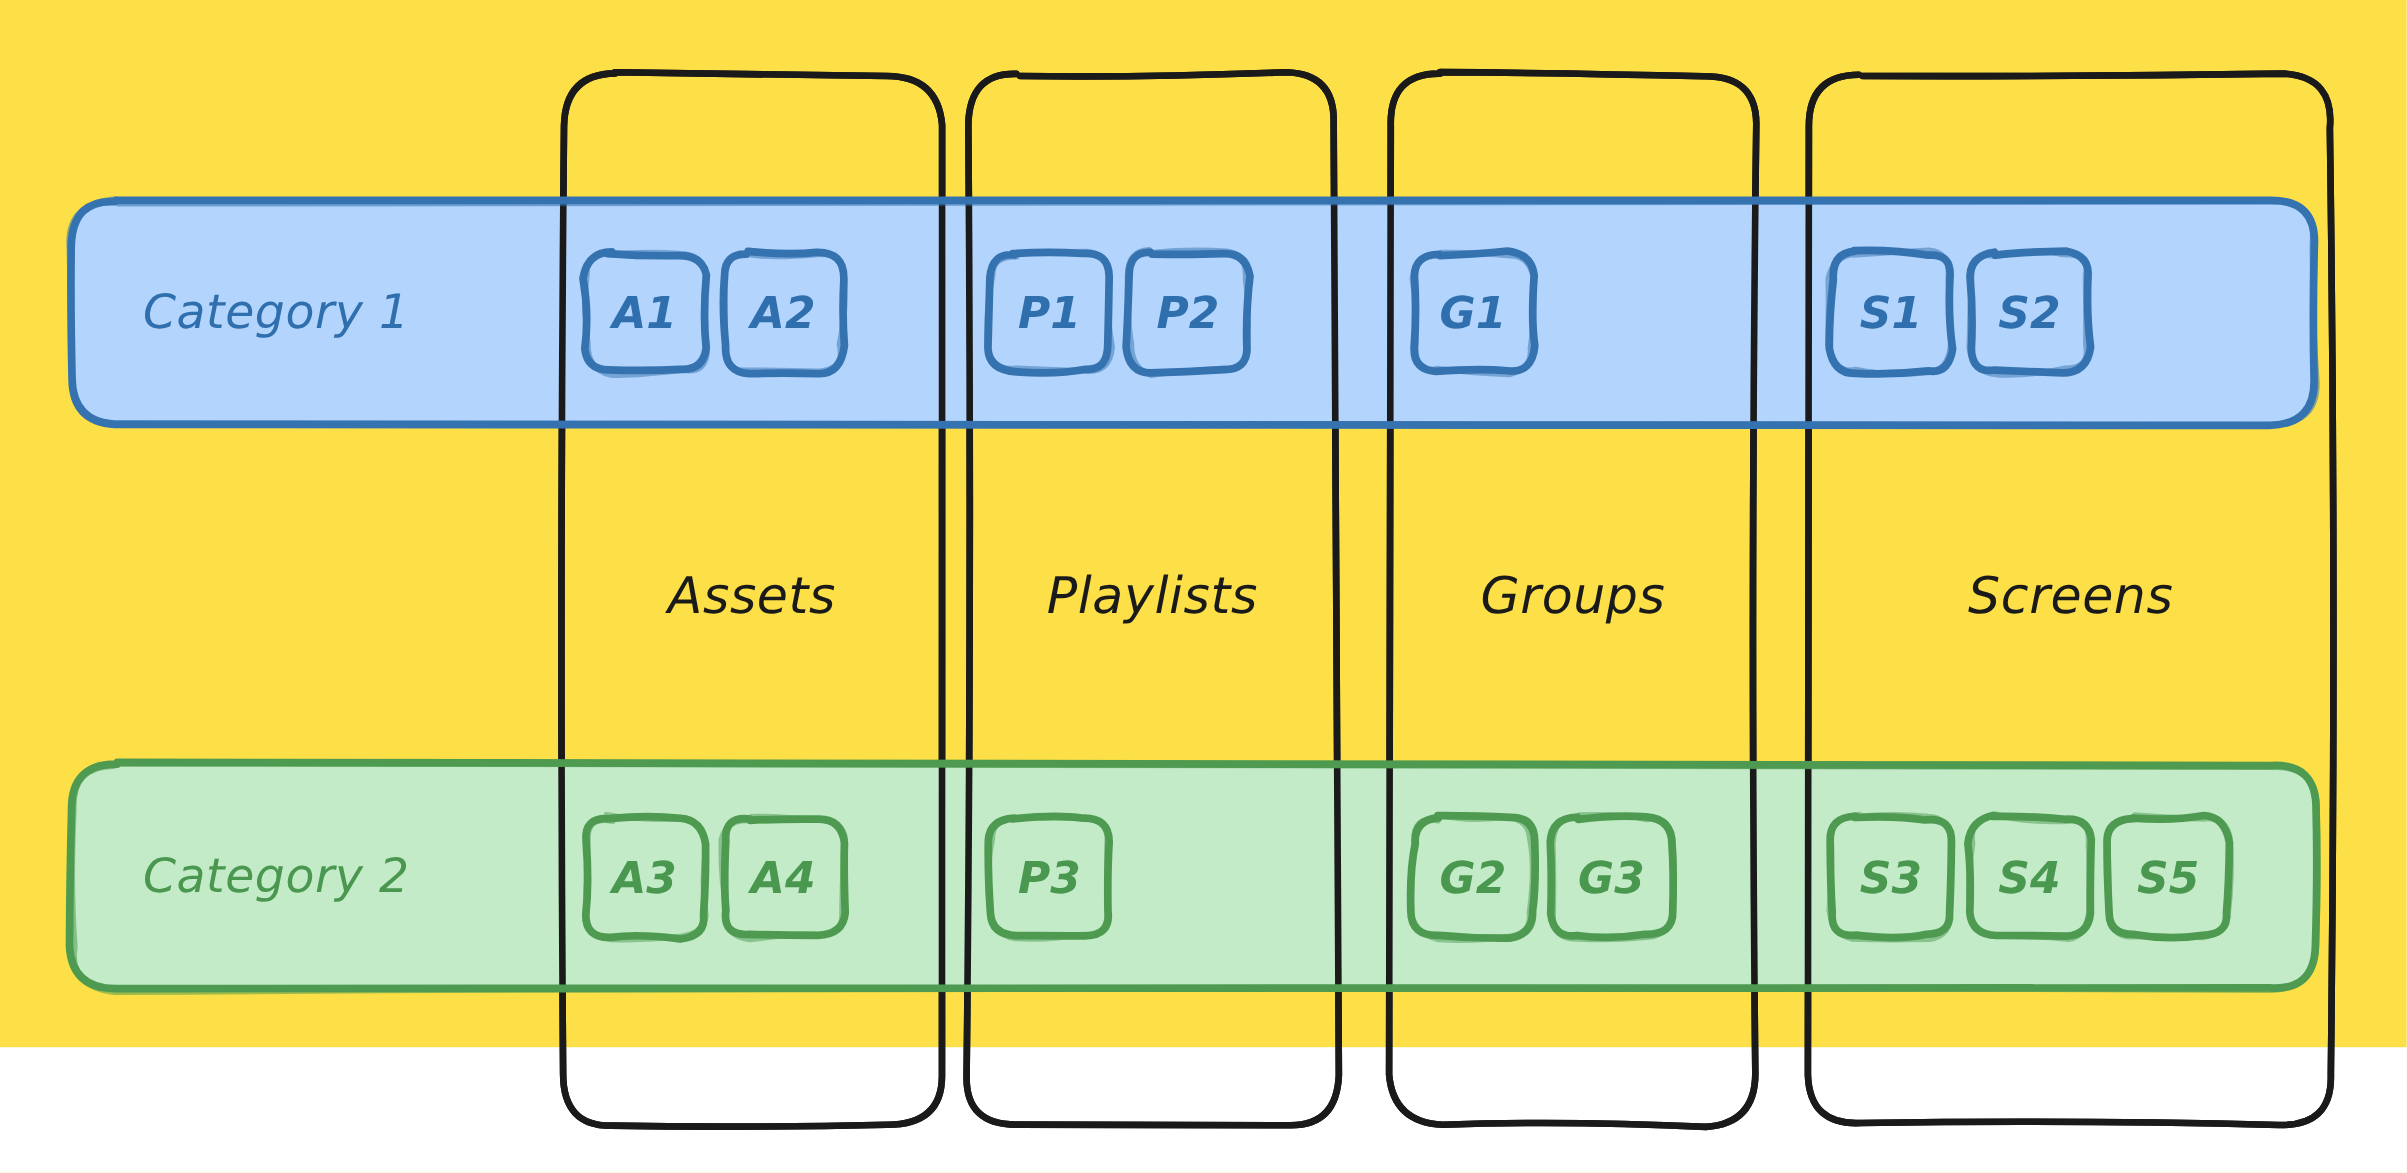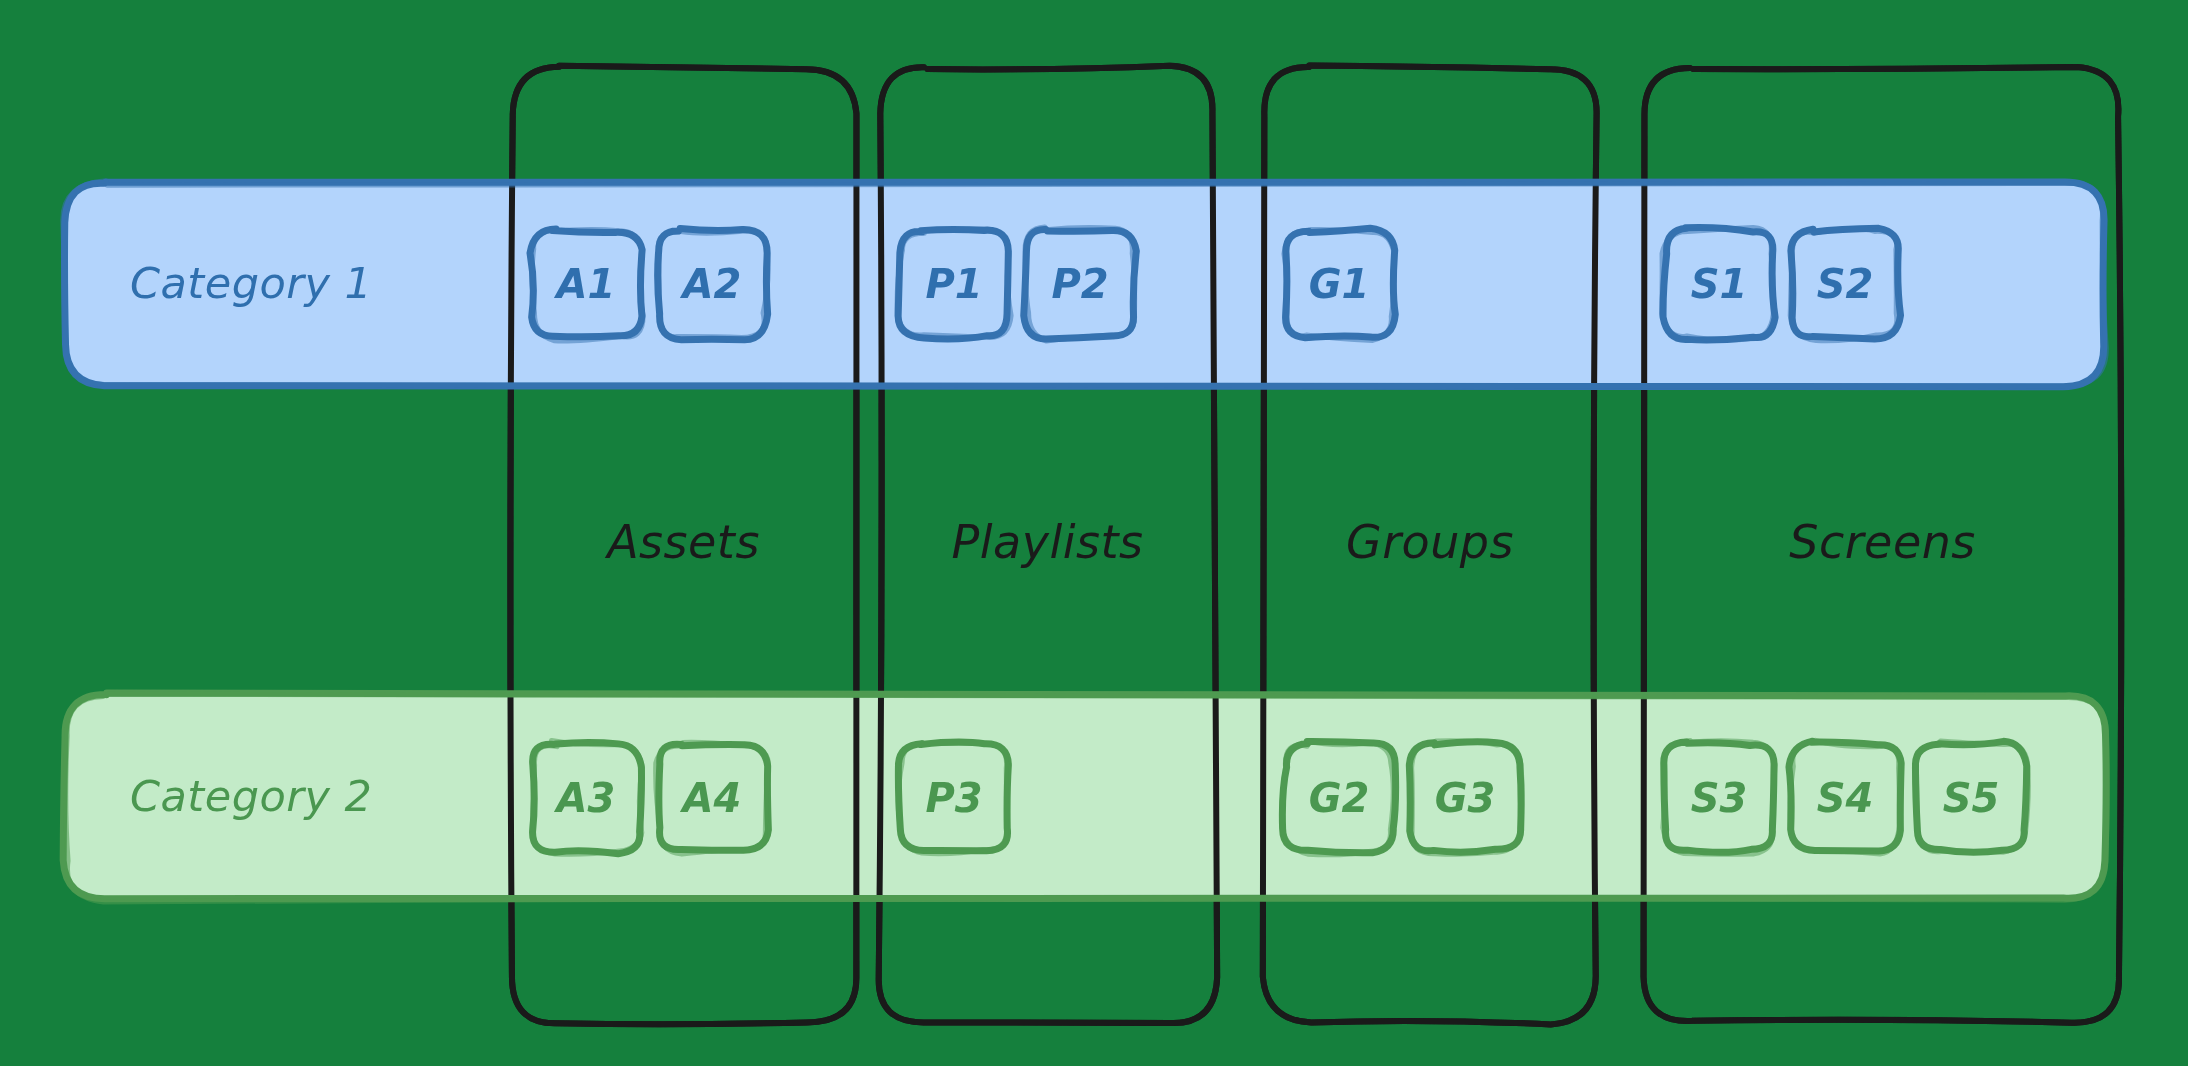--- a/index.html
+++ b/index.html
@@ -10,22 +10,22 @@
   }
   body {
     width: 2188px;
     height: 1066px;
     overflow: hidden;
     font-family: "DejaVu Sans", sans-serif;
   }
   #diagram-root {
     position: relative;
     width: 2188px;
-    height: 1066px;
-    background: #15803d;
+    height: 952px;
+    background: #fde047;
   }
   svg#scene {
     position: absolute;
     left: 0;
     top: 0;
     width: 2188px;
     height: 1066px;
     display: block;
   }
   

